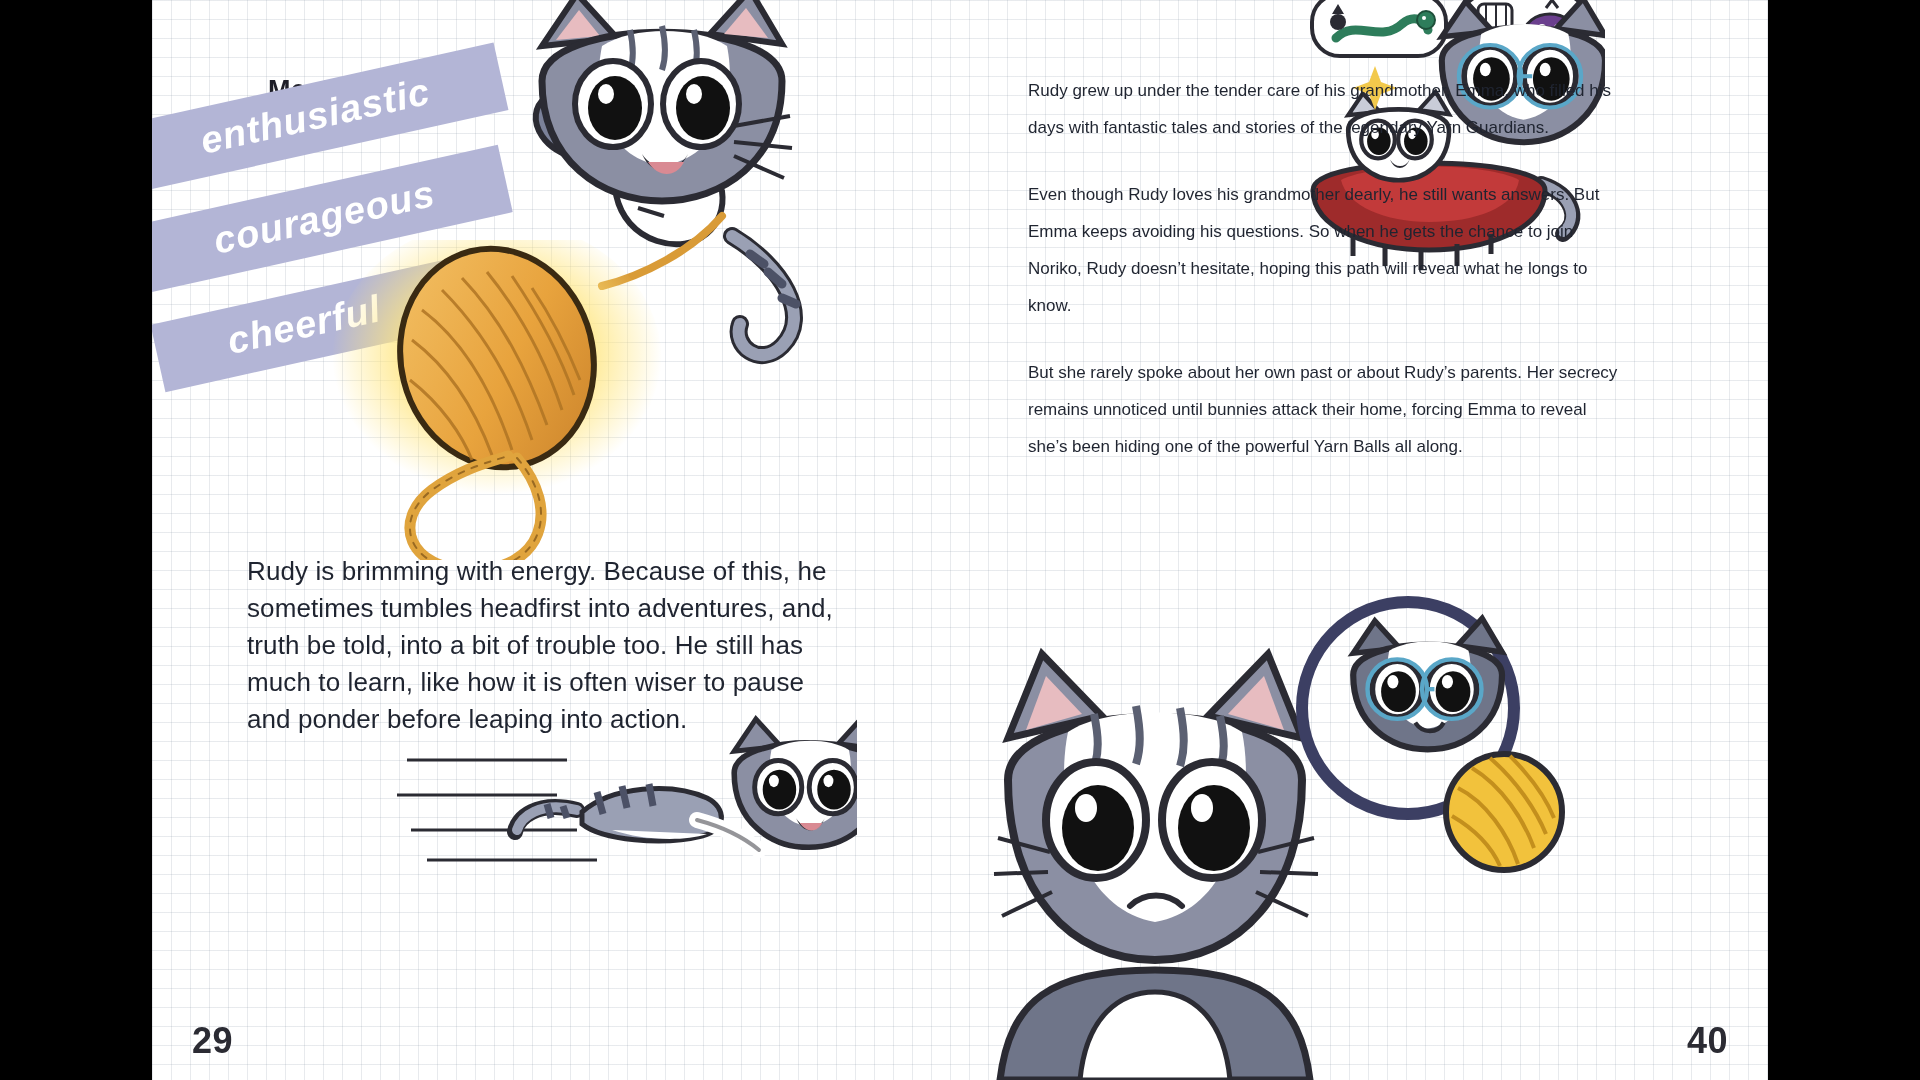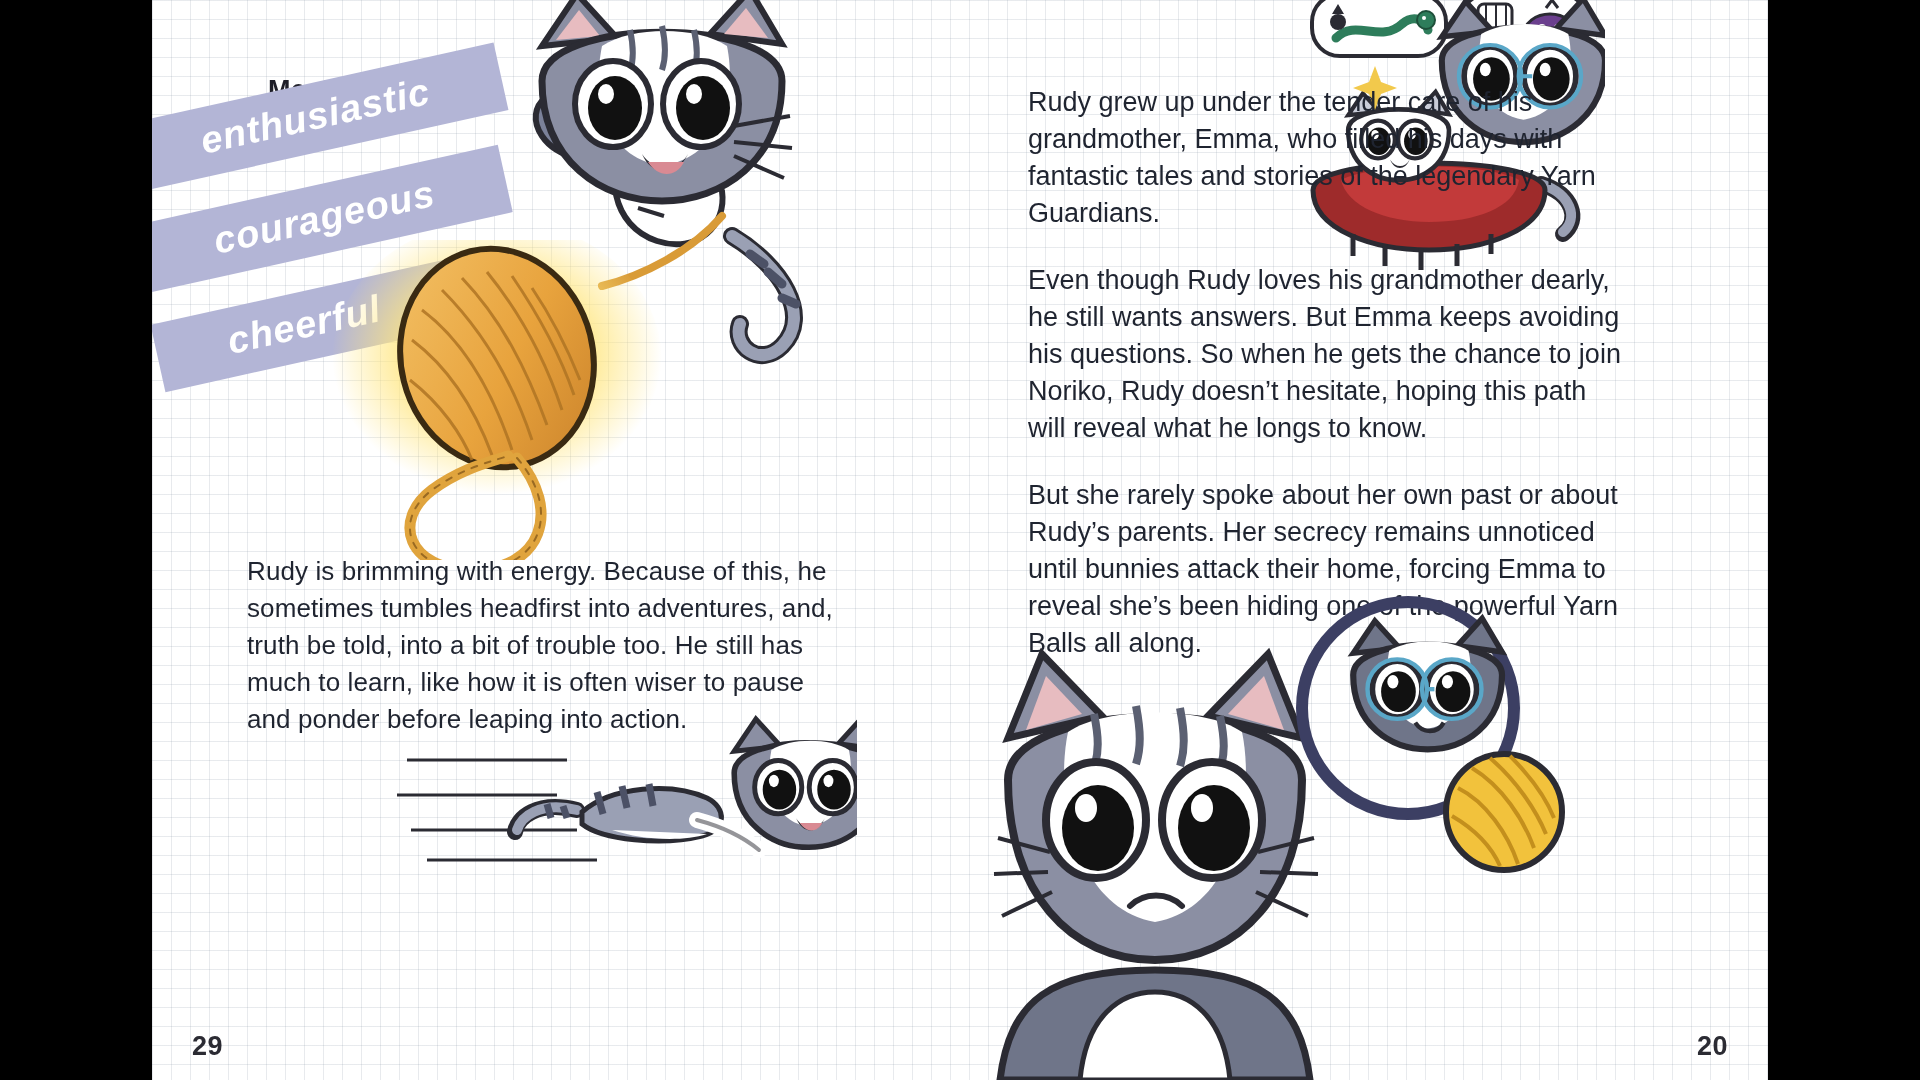--- a/index.html
+++ b/index.html
@@ -35,21 +35,21 @@
     position: absolute;
     top: 0;
     height: 1080px;
   }
   #page-left { left: 0; width: 808px; }
   #page-right { left: 808px; width: 808px; }
 
   .page-number {
     position: absolute;
     bottom: 18px;
-    font-size: 27px;
+    font-size: 36px;
     font-weight: bold;
     color: #2b2b33;
     letter-spacing: 0.5px;
   }
   #pg-left-num { left: 40px; }
   #pg-right-num { right: 40px; }
 
   .heading {
     position: absolute;
     left: 116px;
@@ -99,22 +99,22 @@
     top: 553px;
     width: 600px;
   }
   .right-col {
     position: absolute;
     left: 68px;
     top: 72px;
     width: 595px;
   }
   .right-col p {
-    margin: 12px 0 30px 0;
-    font-size: 27px;
+    margin: 0 0 30px 0;
+    font-size: 17px;
     line-height: 37px;
     color: #1f2430;
   }
 
   
   .art { position: absolute; }
 
   #art-flying-cat { left: 330px; top: -14px; width: 420px; height: 400px; }
   #art-yarn-big   { left: 160px; top: 240px; width: 400px; height: 320px; }
   #art-running-cat{ left: 245px; top: 700px; width: 460px; height: 190px; }
@@ -373,17 +373,17 @@
         <circle cx="214" cy="222" r="58" fill="#f2c23c" stroke="#2b2b33" stroke-width="6"></circle>
         <g stroke="#c38f1d" stroke-width="4" fill="none">
           <path d="M168 198 C 196 212, 218 244, 228 274"></path>
           <path d="M182 178 C 212 196, 234 230, 244 258"></path>
           <path d="M200 168 C 226 190, 246 220, 256 244"></path>
           <path d="M162 226 C 186 240, 202 258, 210 276"></path>
           <path d="M220 166 C 240 186, 256 208, 264 228"></path>
         </g>
       </svg>
 
-      <div class="page-number" id="pg-right-num">20</div>
+      <div class="page-number" id="pg-right-num">40</div>
     </div>
 
   </div>
 </div>
 
 </body></html>

